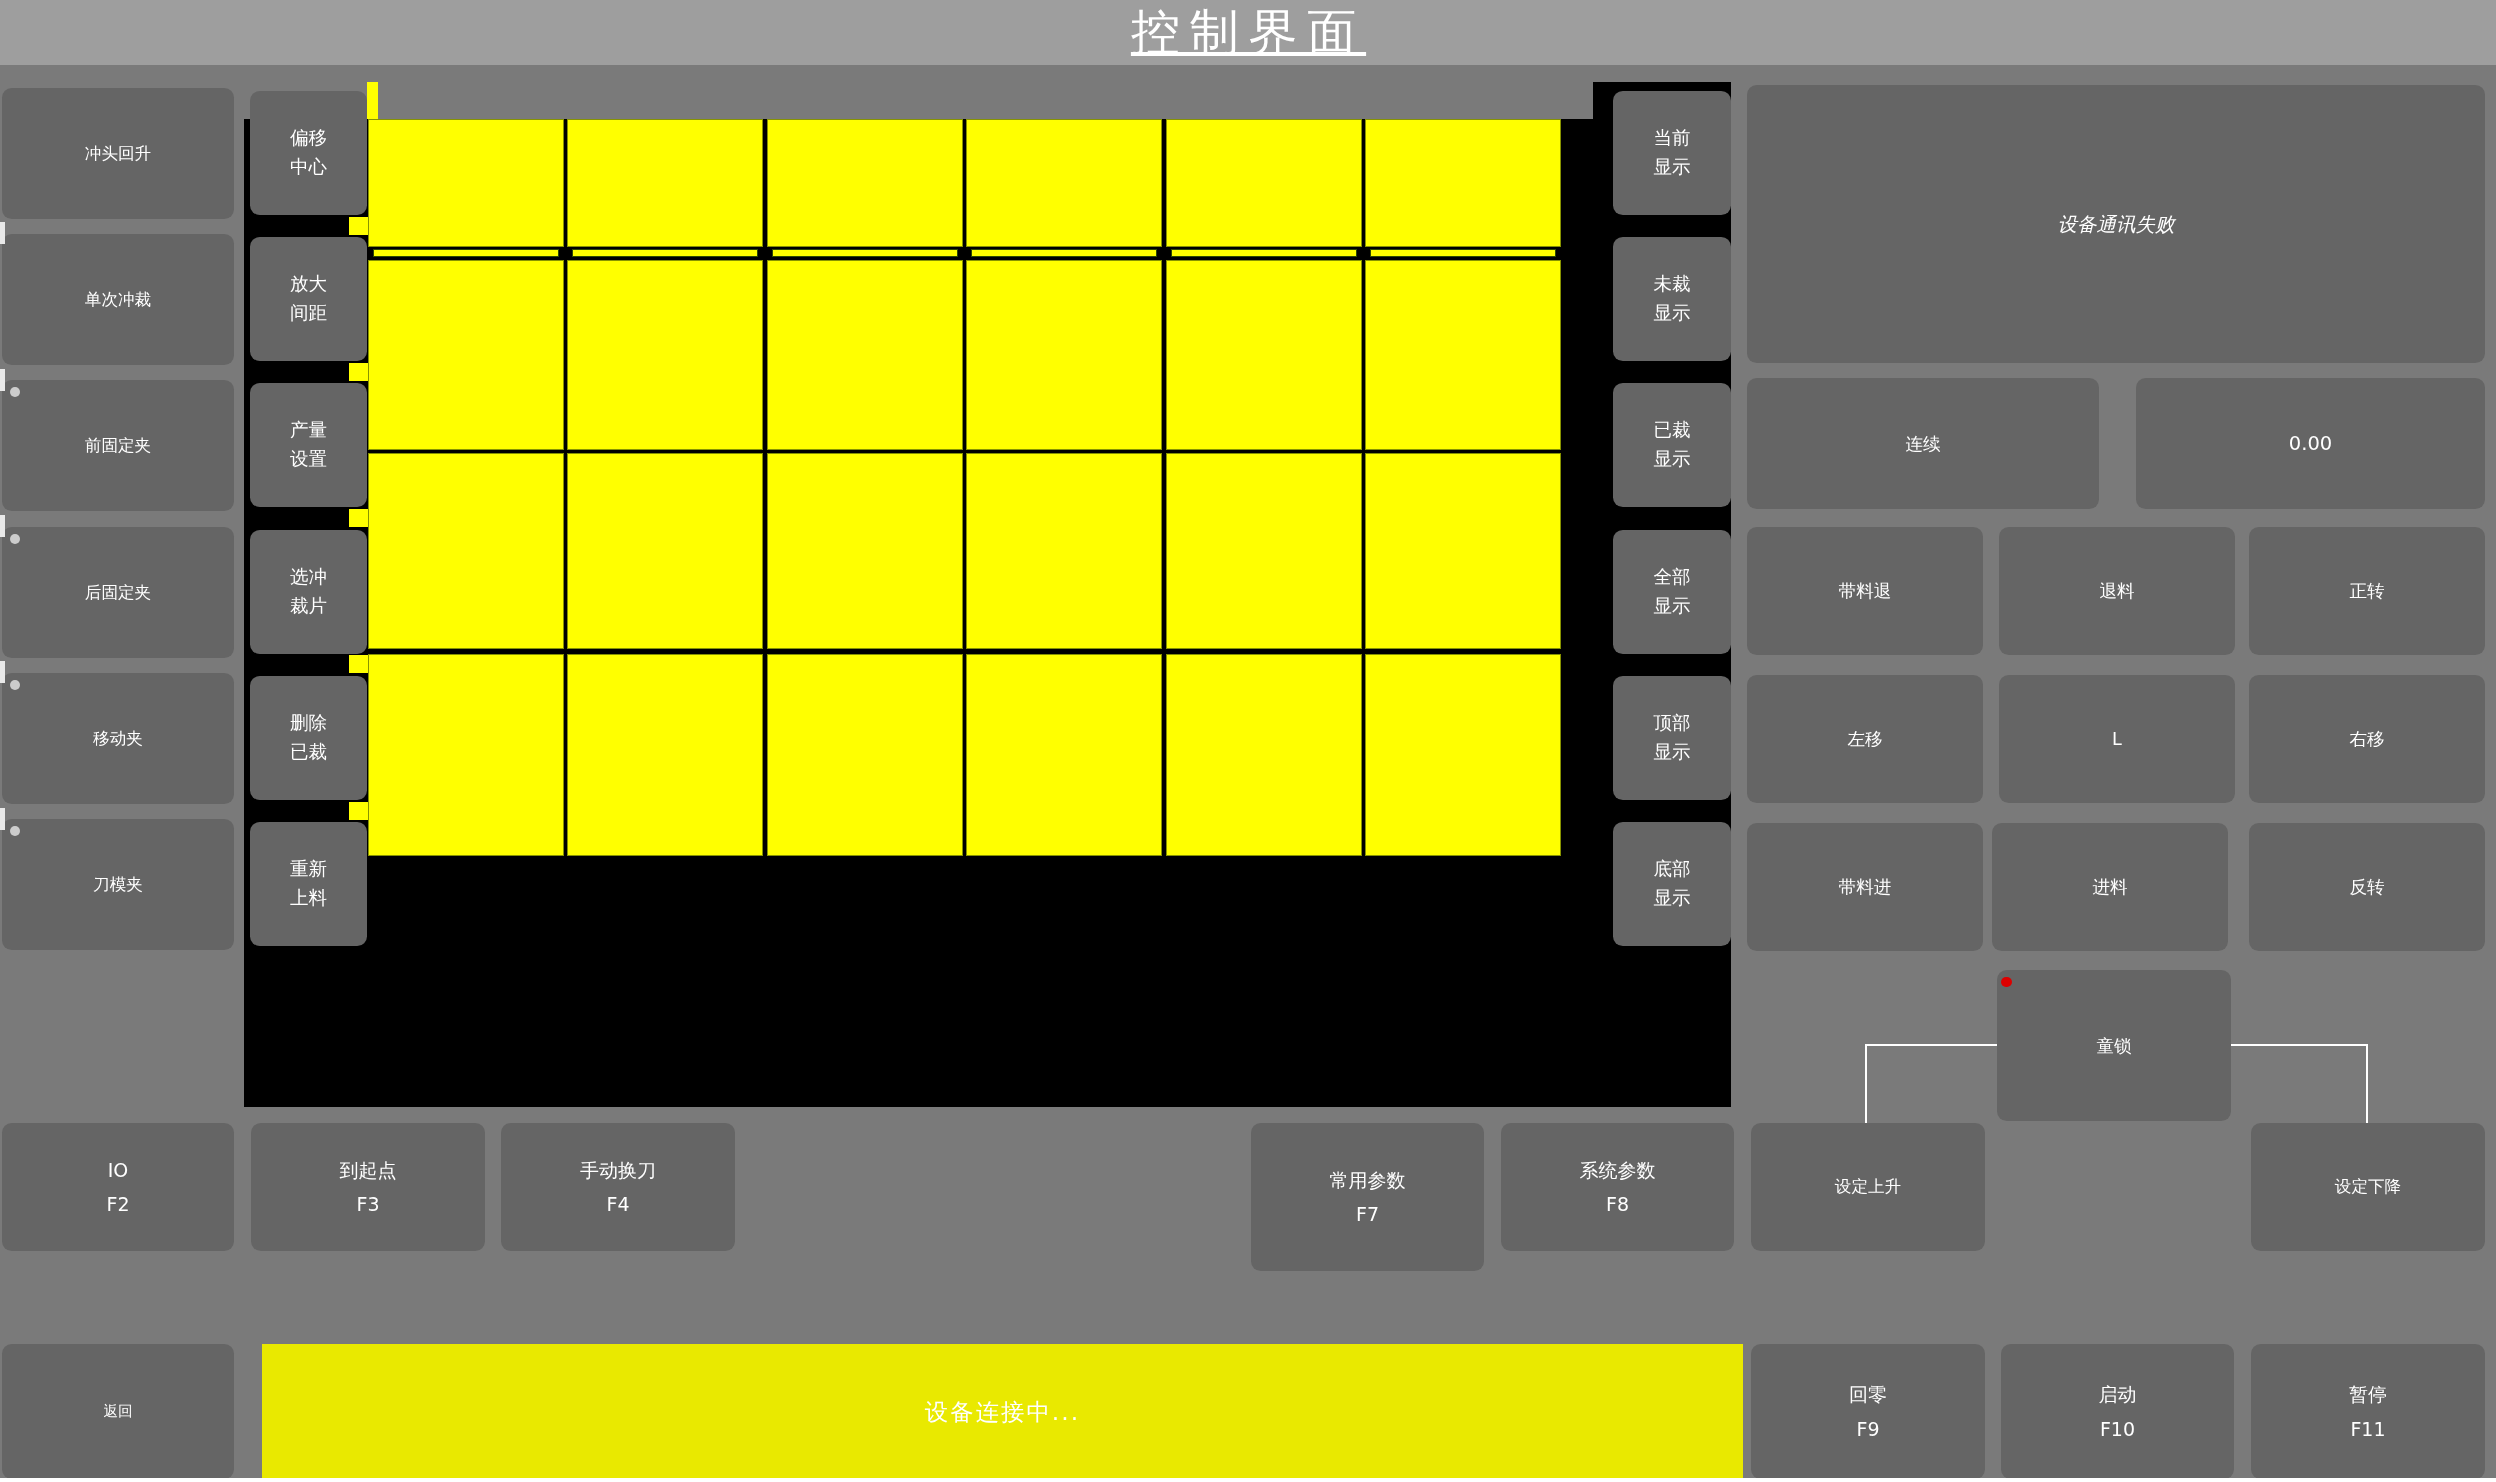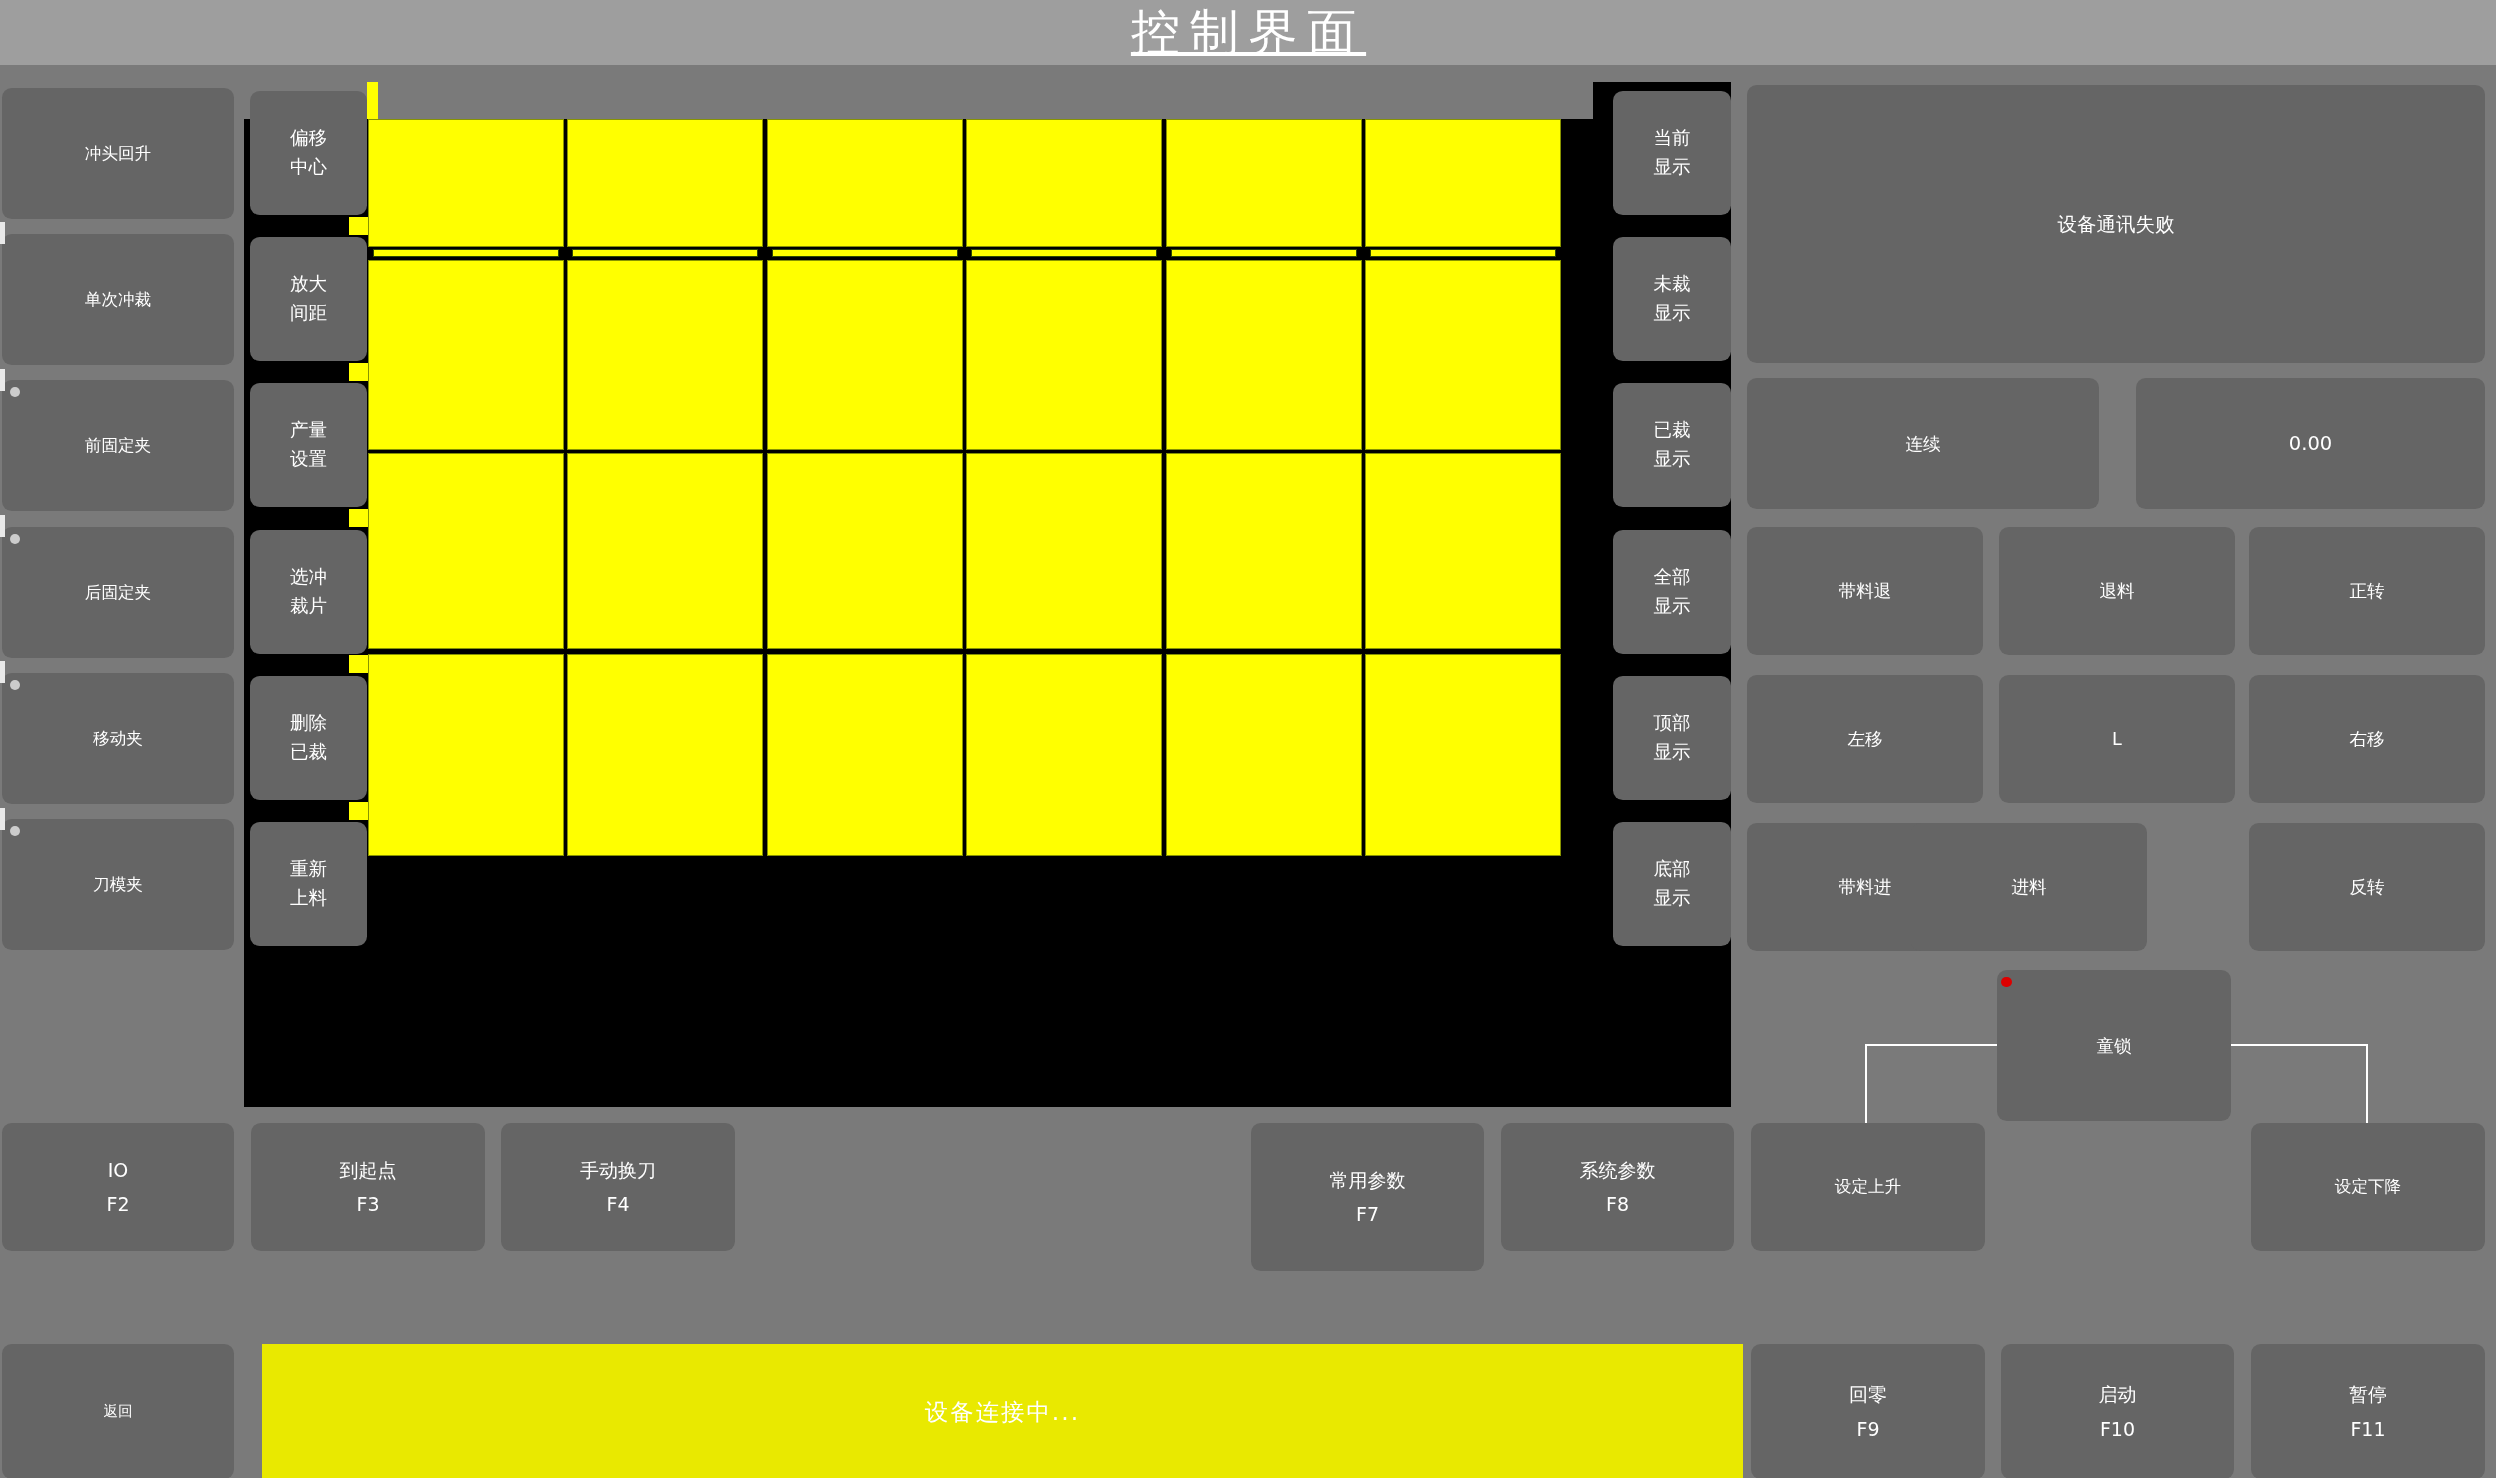--- a/index.html
+++ b/index.html
@@ -27,21 +27,21 @@
   .canvas .cornertab{position:absolute;left:123px;top:0;width:10.7px;height:37px;background:var(--piece);}
   .canvas .lefttab{position:absolute;left:105px;width:18.5px;height:17.6px;background:var(--piece);}
   #nest-grid{position:absolute;left:124px;top:37px;width:1193px;height:737px;}
   .nrow{display:flex;gap:3.9px;}
   .piece{flex:1;background:var(--piece);border:1px solid rgba(55,75,0,0.6);}
   .striprow{display:flex;gap:13.7px;padding:0 4.9px;}
   .strip{flex:1;background:var(--piece);border:1px solid #2d4a00;}
   .whitetab{left:0;width:4.9px;height:21.5px;background:#e9e9e9;}
   .msgbox{left:1747px;top:85px;width:738px;height:278px;background:var(--btn);
           border-radius:9.8px;display:flex;align-items:center;justify-content:center;
-          color:#ffffff;font-size:19.5px;}
+          color:#ffffff;font-size:19.5px;font-style:italic;}
   .statusbar{left:250px;top:1344px;width:1481px;height:135px;background:var(--statusyellow);
              display:flex;align-items:center;justify-content:center;color:#ffffff;font-size:23.4px;
              letter-spacing:2px;margin-left:12px;}
   .bracket{background:#ffffff;}
   .reddot{position:absolute;left:3.9px;top:6.8px;width:10.7px;height:10.7px;border-radius:50%;background:var(--red);}
   .whitestrip{left:0;top:1478px;width:2497px;height:3.9px;background:#ffffff;}
 </style>
 </head>
 <body>
 
@@ -206,21 +206,21 @@
   </div>
   <div class="abs btn" style="left:1999px;top:675px;width:236px;height:128px;font-size:17.6px">
     <span>L</span>
   </div>
   <div class="abs btn" style="left:2249px;top:675px;width:236px;height:128px;font-size:17.6px">
     <span>右移</span>
   </div>
   <div class="abs btn" style="left:1747px;top:823px;width:236px;height:128px;font-size:17.6px">
     <span>带料进</span>
   </div>
-  <div class="abs btn" style="left:1911px;top:823px;width:236px;height:128px;font-size:17.6px">
+  <div class="abs btn" style="left:1992px;top:823px;width:236px;height:128px;font-size:17.6px">
     <span>进料</span>
   </div>
   <div class="abs btn" style="left:2249px;top:823px;width:236px;height:128px;font-size:17.6px">
     <span>反转</span>
   </div>
 
   <div class="abs bracket" style="left:1865px;top:1044px;width:503px;height:2px"></div>
   <div class="abs bracket" style="left:1865px;top:1044px;width:2px;height:83px"></div>
   <div class="abs bracket" style="left:2366px;top:1044px;width:2px;height:83px"></div>
   <div class="abs btn" style="left:1997px;top:970px;width:234px;height:151px;font-size:17.6px">

